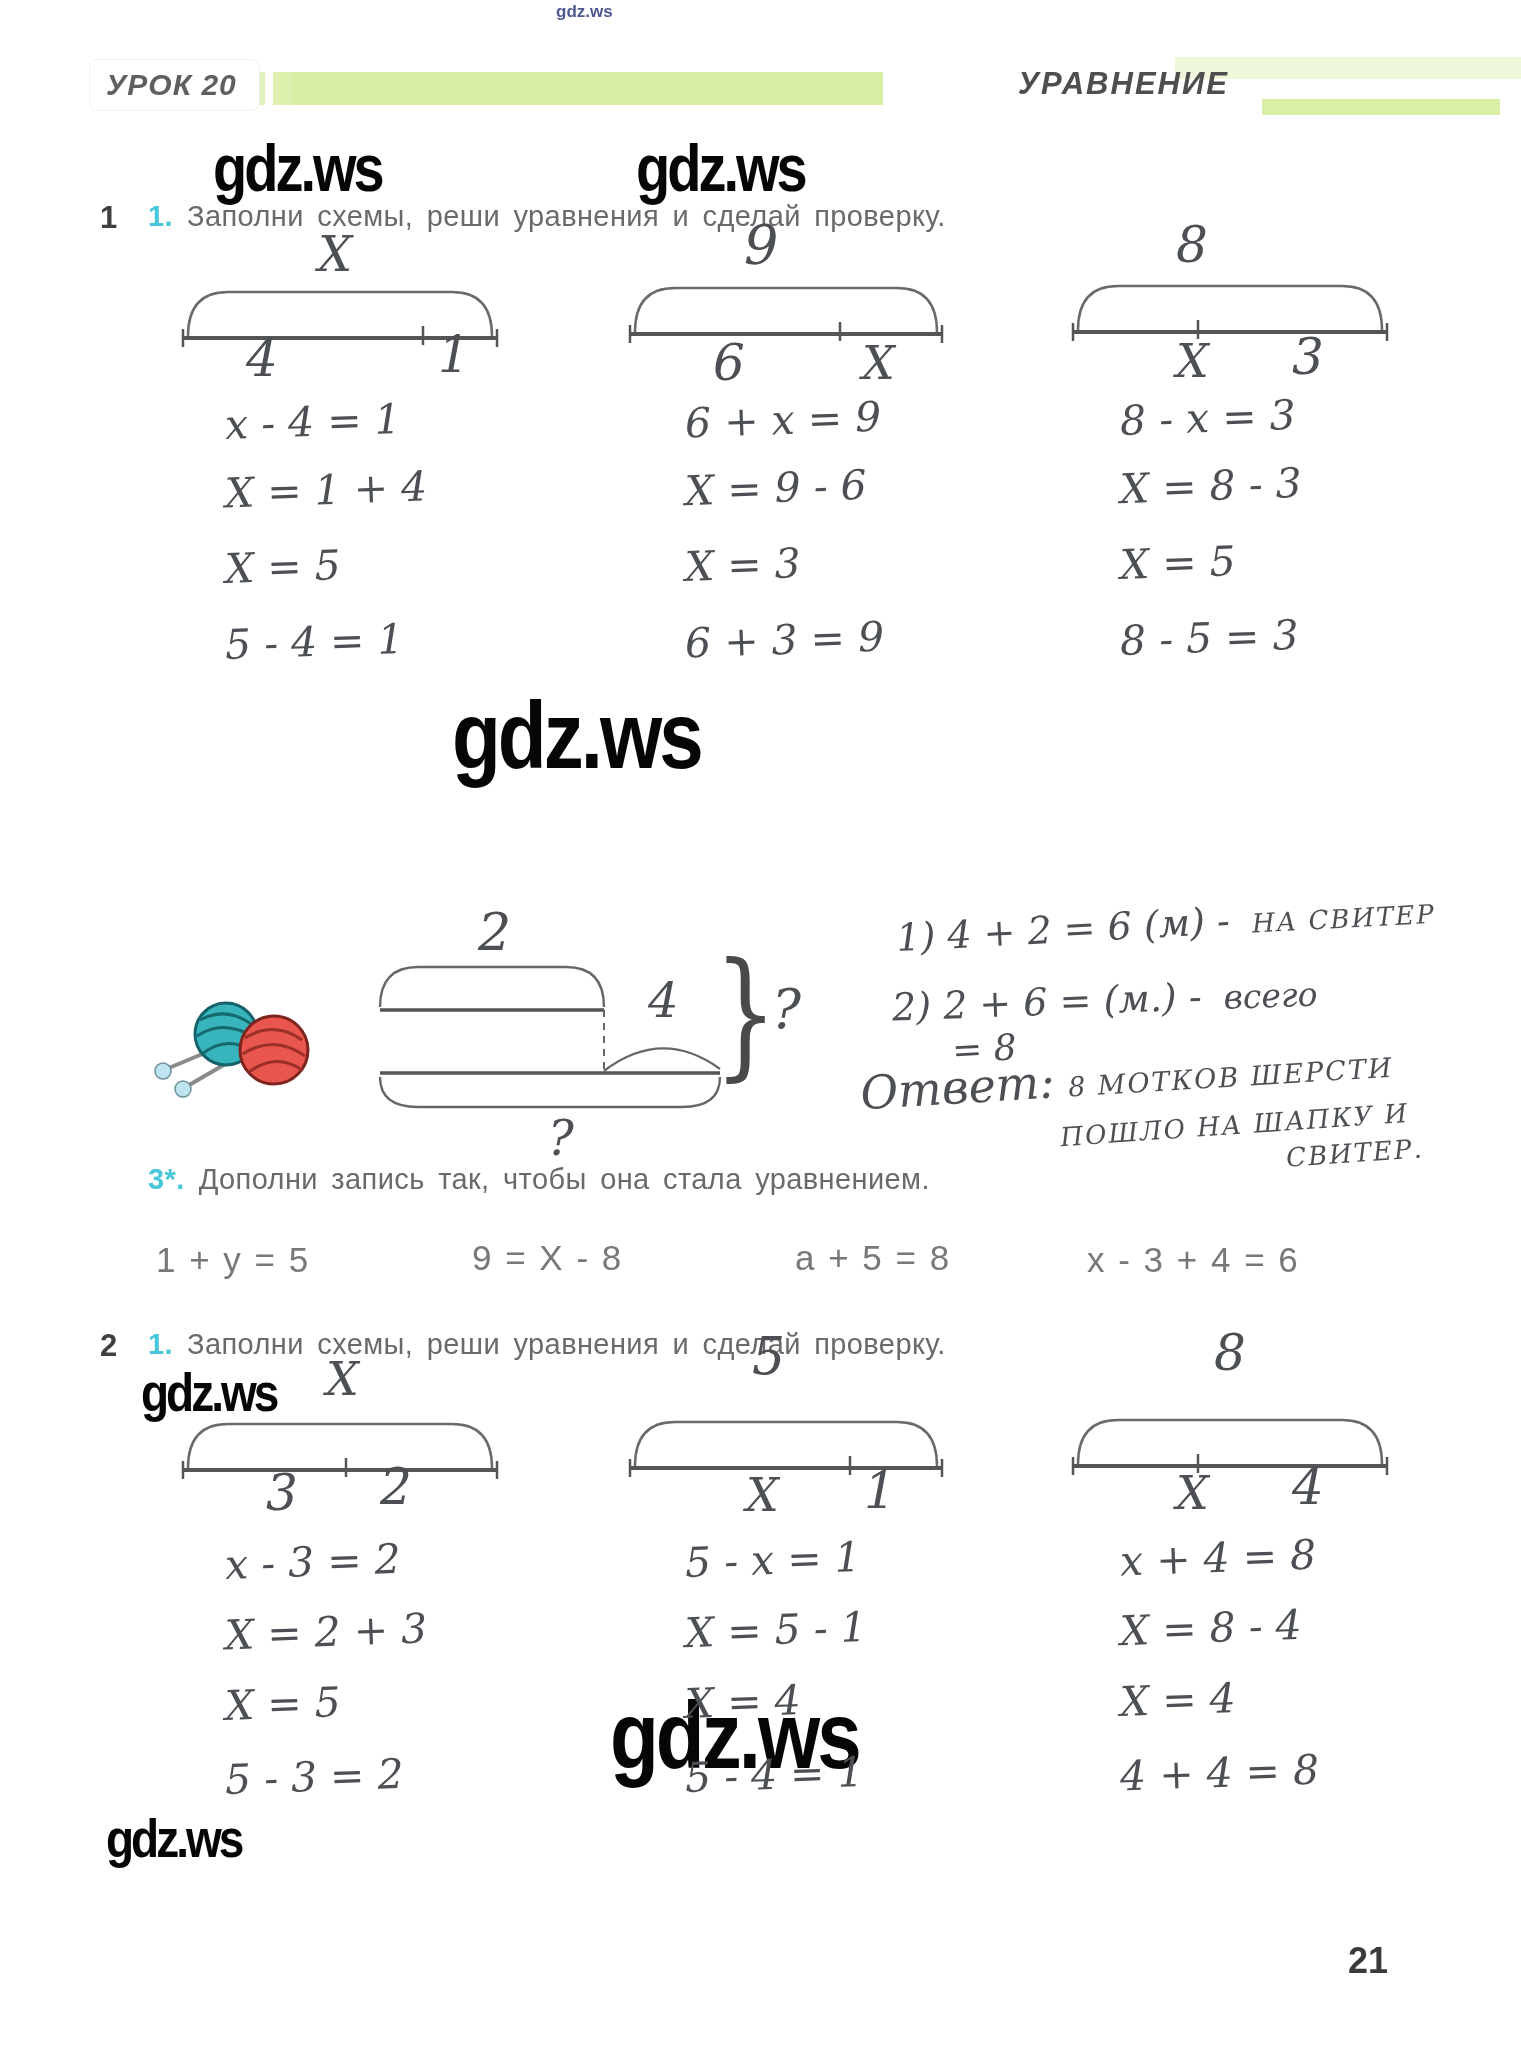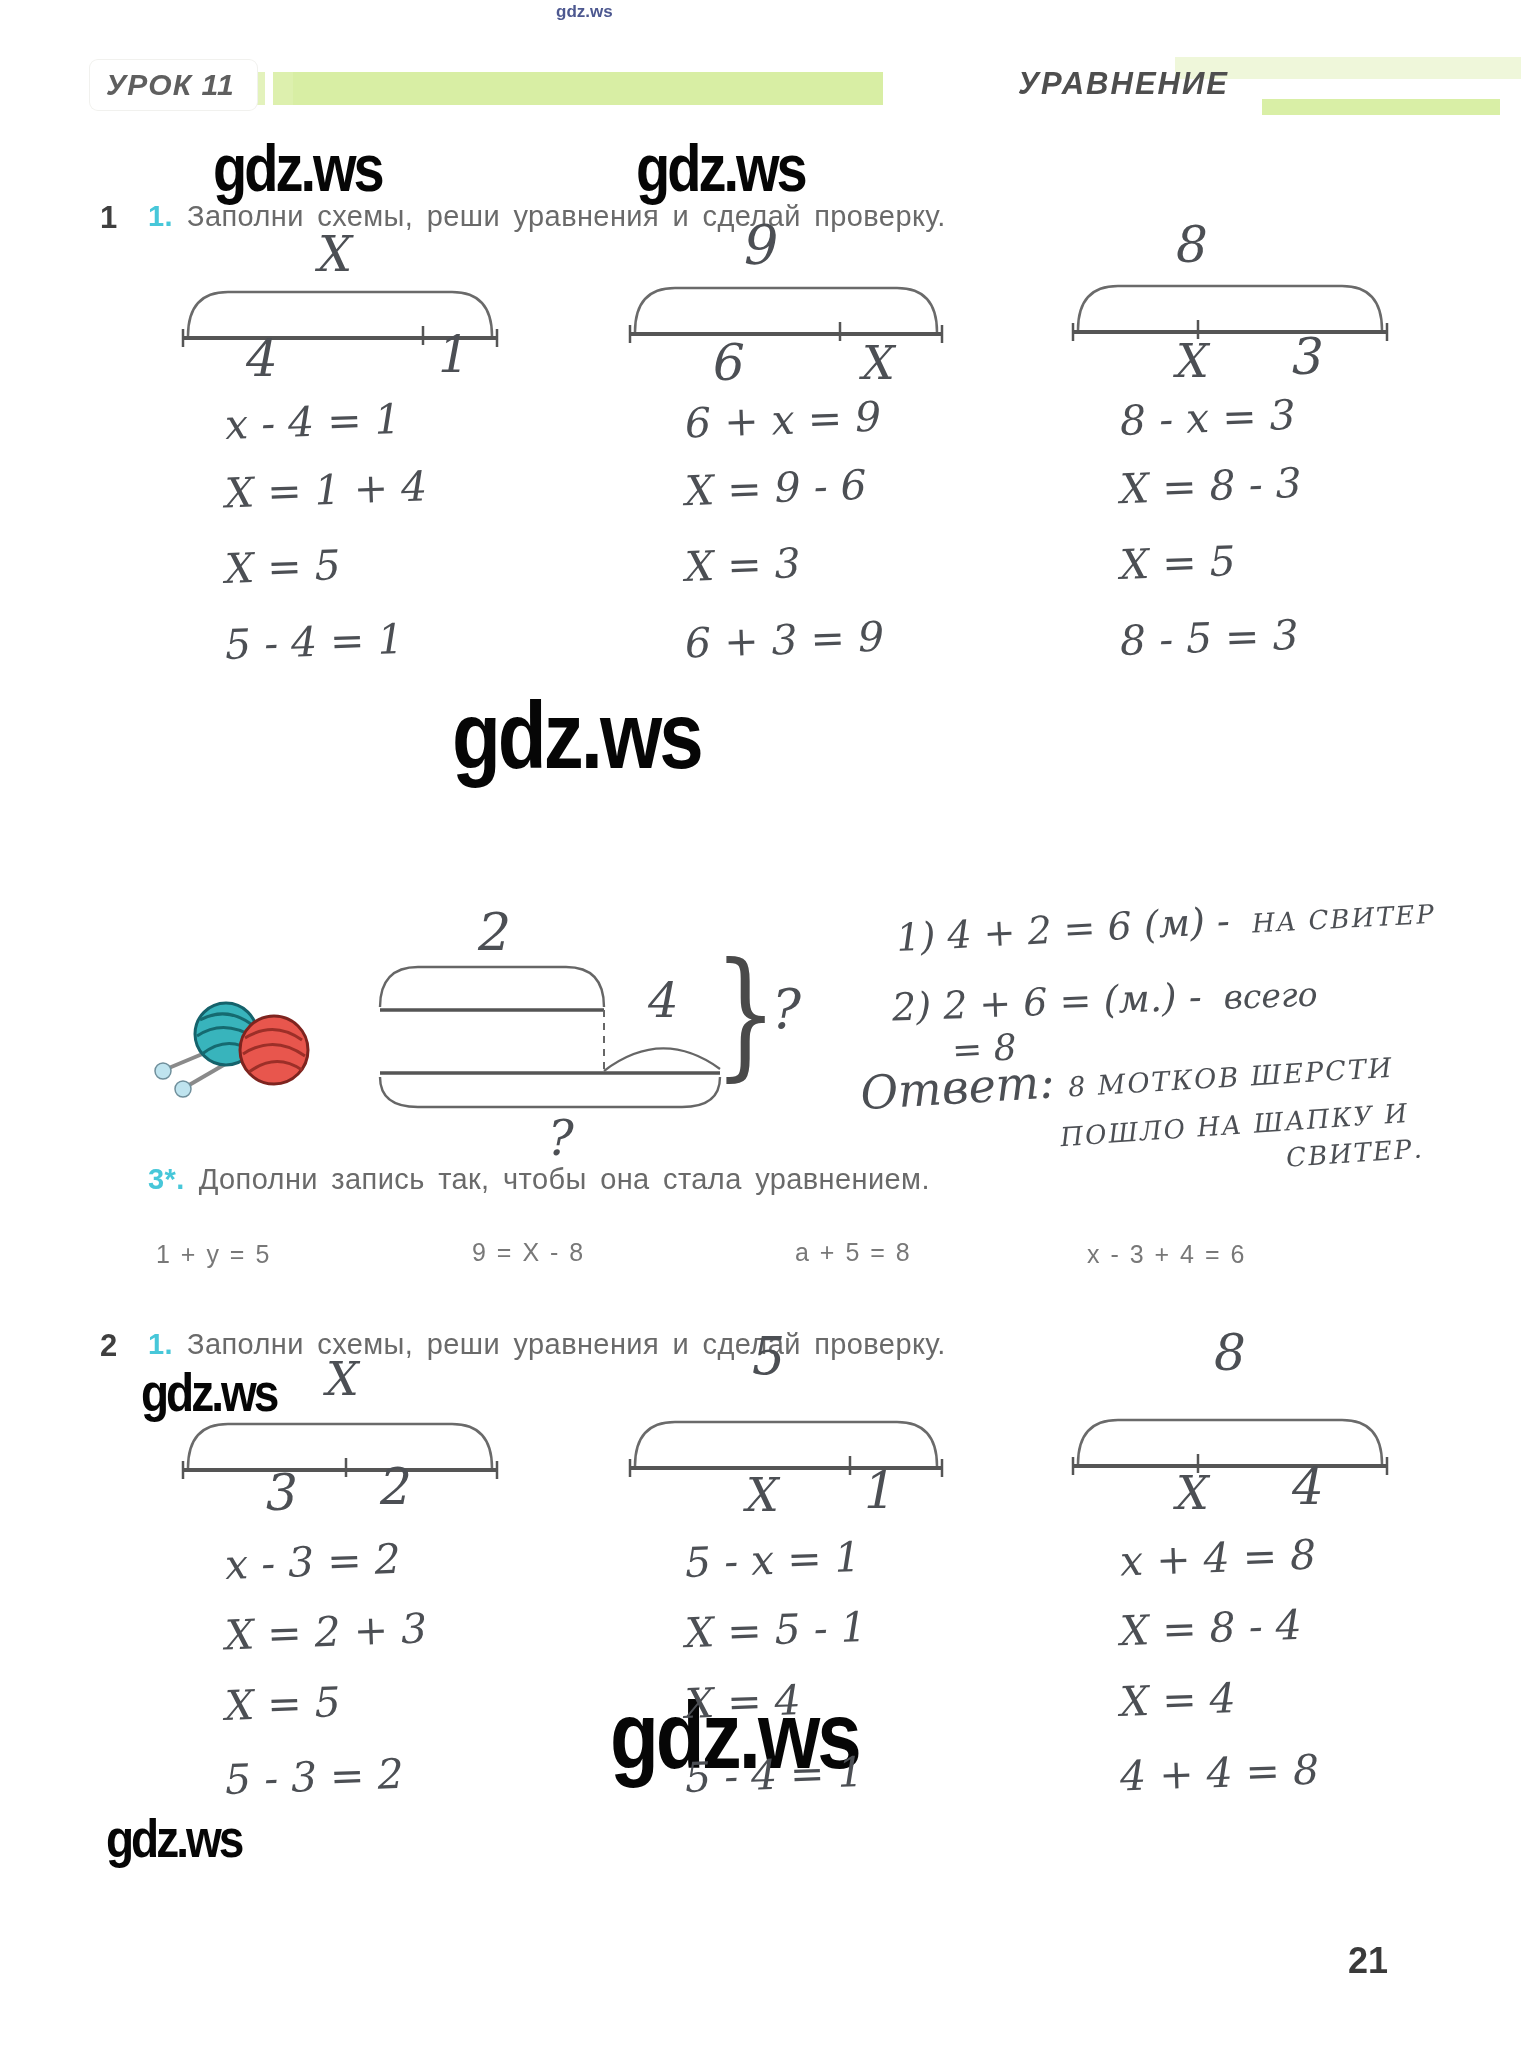--- a/index.html
+++ b/index.html
@@ -22,21 +22,21 @@
   .strip-tr{position:absolute;left:1175px;top:57px;width:346px;height:22px;background:#eff7da;}
   .strip-under{position:absolute;left:1262px;top:99px;width:238px;height:16px;background:#d9efa6;}
   .topic-label{position:absolute;left:1018px;top:66px;font-style:italic;font-weight:800;
       font-size:31px;color:#4e4e4e;letter-spacing:2px;}
   .task-line{position:absolute;font-size:29px;letter-spacing:0.4px;word-spacing:5px;
       color:#6a6a6a;white-space:nowrap;}
   .task-par{position:absolute;font-size:29px;letter-spacing:0.4px;word-spacing:4px;
       color:#6a6a6a;text-align:justify;line-height:47px;}
   .tasknum{color:#47c7d9;font-weight:700;margin-right:14px;}
   .marginnum{position:absolute;font-weight:800;font-size:31px;color:#3f3f3f;}
-  .expr{position:absolute;font-size:25px;color:#787878;letter-spacing:2px;white-space:nowrap;}
+  .expr{position:absolute;font-size:35px;color:#787878;letter-spacing:2px;white-space:nowrap;}
 
   
   .hw{position:absolute;font-family:"DejaVu Serif",serif;font-style:italic;color:#4c4f54;
       white-space:nowrap;}
   .hw-eq{font-size:41px;transform:rotate(-2deg);}
   .hw-caps{font-size:26px;letter-spacing:2px;}
 
   
   .scheme{position:absolute;}
   .brace{position:absolute;font-family:"DejaVu Serif",serif;font-weight:400;color:#4a4a4a;
@@ -52,21 +52,21 @@
   <span class="wm" style="left:213px;top:130px;font-size:56px;">gdz.ws</span>
   <span class="wm" style="left:636px;top:130px;font-size:56px;">gdz.ws</span>
   <span class="wm" style="left:452px;top:682px;font-size:80px;">gdz.ws</span>
   <span class="wm" style="left:141px;top:1360px;font-size:46px;">gdz.ws</span>
   <span class="wm" style="left:610px;top:1682px;font-size:80px;">gdz.ws</span>
   <span class="wm" style="left:106px;top:1806px;font-size:46px;">gdz.ws</span>
 
   <div class="strip-tr"></div>
   <div class="green-bar"></div>
   <div class="lesson-box">
-    <span class="lesson-label">УРОК 11</span>
+    <span class="lesson-label">УРОК 20</span>
   </div>
   <span class="topic-label">УРАВНЕНИЕ</span>
   <div class="strip-under"></div>
 
   <span class="marginnum" style="left:100px;top:200px;">1</span>
   <div class="task-line" style="left:148px;top:200px;">
     <span class="tasknum">1.</span><span>Заполни схемы, реши уравнения и сделай проверку.</span>
   </div>
 
   <span class="hw" style="left:318px;top:226px;font-size:48px;">X</span>

